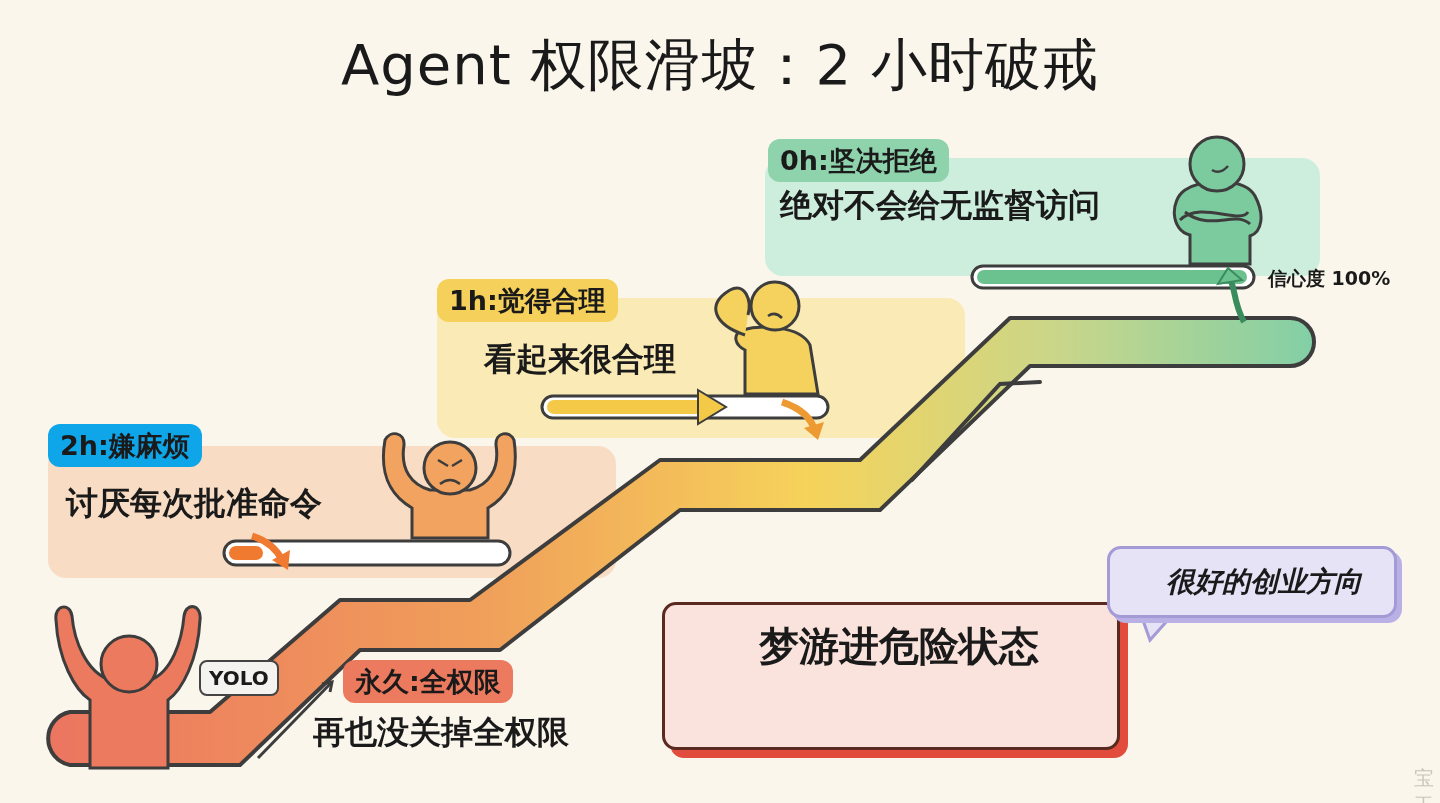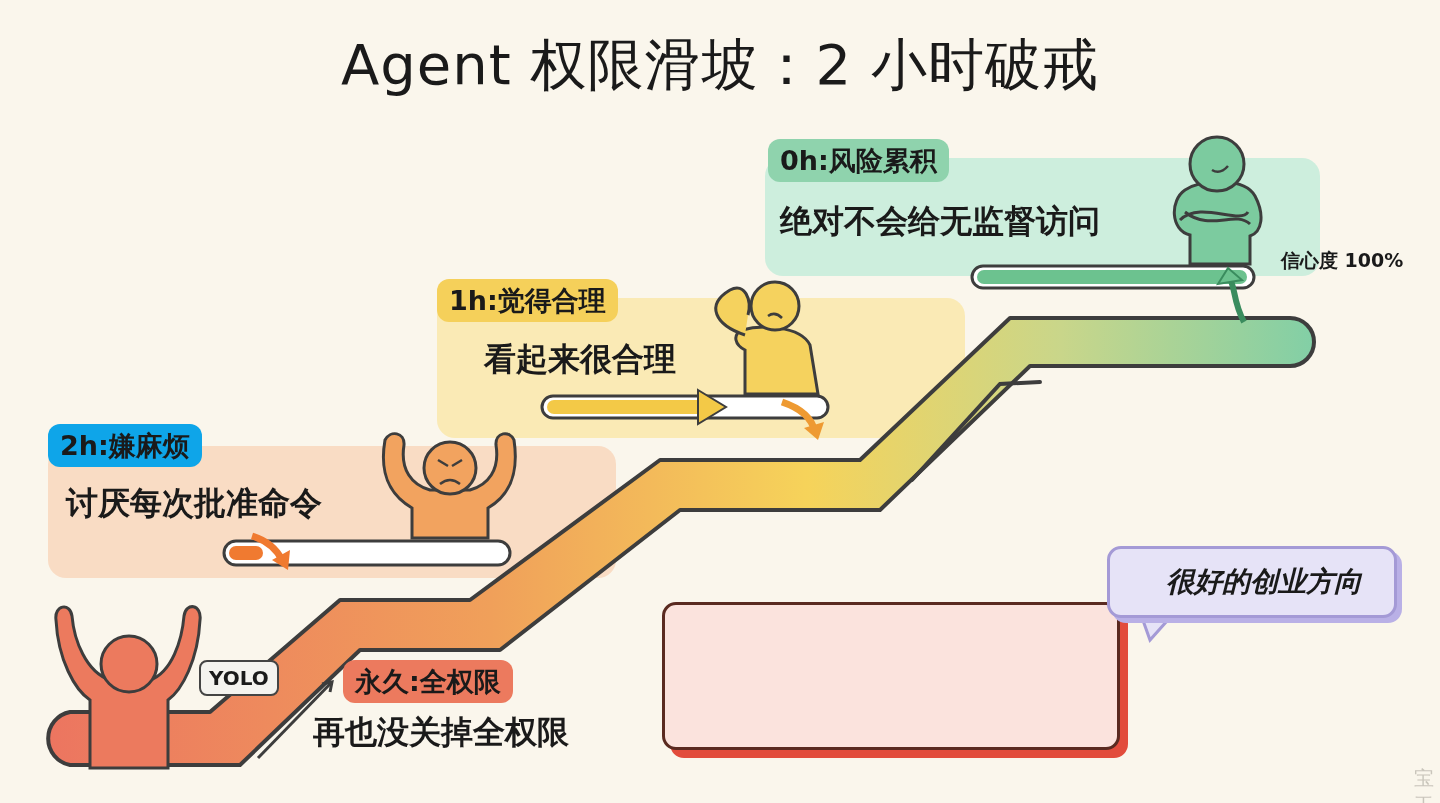--- a/index.html
+++ b/index.html
@@ -91,34 +91,35 @@
   </g>
 
   <path d="M1140,612 L1150,640 L1175,612 Z" fill="#e6e3f7" stroke="#a49ad6" stroke-width="3"></path>
 
   <g>
     <circle cx="1139" cy="575" r="12" fill="#f8d44a" stroke="#6b5a20" stroke-width="2"></circle>
     <rect x="1133" y="586" width="12" height="10" fill="#a8a8a8" stroke="#555" stroke-width="1.5"></rect>
   </g>
 </svg>
 
-<div class="tag" style="left:768px;top:139px;background:#8fd3ad;">0h:风险累积</div>
-<div class="desc" style="left:780px;top:200px;">绝对不会给无监督访问</div>
-<div class="label" style="left:1268px;top:248px;margin-left:13px;">信心度 100%</div>
+<div class="tag" style="left:768px;top:139px;background:#8fd3ad;">0h:坚决拒绝</div>
+<div class="desc" style="left:780px;top:184px;">绝对不会给无监督访问</div>
+<div class="label" style="left:1268px;top:266px;">信心度 100%</div>
 
 <div class="tag" style="left:437px;top:279px;background:#f5d05a;">1h:觉得合理</div>
 <div class="desc" style="left:484px;top:338px;">看起来很合理</div>
 
 <div class="tag" style="left:48px;top:424px;background:#0ea5e9;">2h:嫌麻烦</div>
 <div class="desc" style="left:66px;top:482px;">讨厌每次批准命令</div>
 
 <div class="tag" style="left:343px;top:660px;background:#ec7a5e;">永久:全权限</div>
 <div class="desc" style="left:313px;top:711px;">再也没关掉全权限</div>
 <div class="yolo">YOLO</div>
 
 <div class="warn">
+  <div class="warn-title">梦游进危险状态</div>
 </div>
 
 <div class="bubble">
   <div class="bubble-text">很好的创业方向</div>
 </div>
 
 <div class="wm">宝玉</div>
 
 </body></html>

